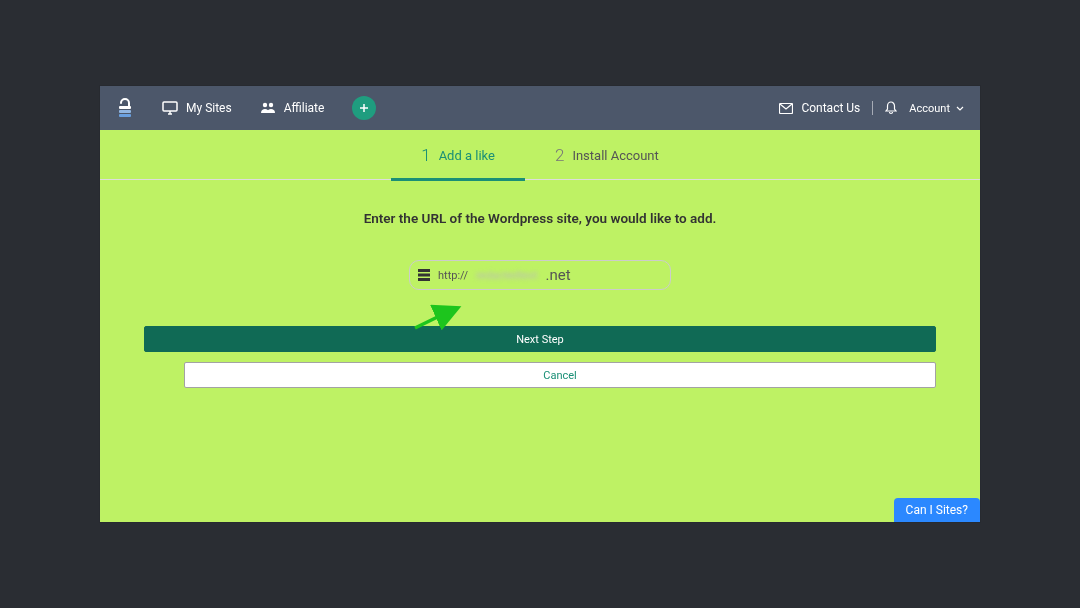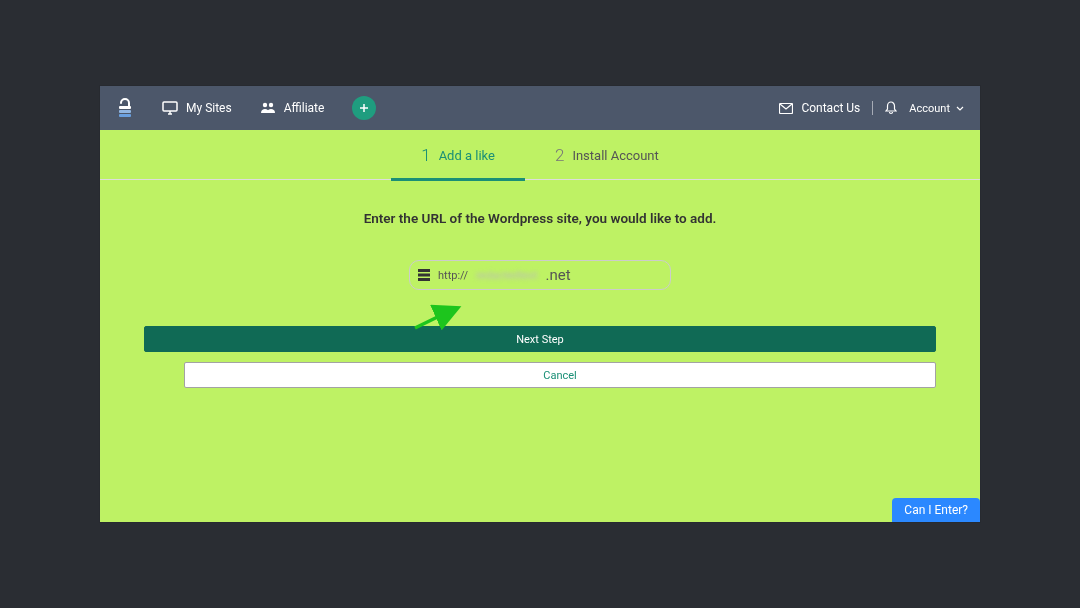--- a/index.html
+++ b/index.html
@@ -283,14 +283,14 @@
 
   <svg class="arrow-annotation" width="60" height="30" viewBox="0 0 60 30" style="left:310px; top:217px;">
     <defs>
       <marker id="arrowhead" markerWidth="8" markerHeight="8" refX="6" refY="4" orient="auto">
         <polygon points="0 0, 8 4, 0 8" fill="#1dc51d"></polygon>
       </marker>
     </defs>
     <path d="M5 25 Q 25 15 45 6" stroke="#1dc51d" stroke-width="3.5" fill="none" marker-end="url(#arrowhead)"></path>
   </svg>
 
-  <div class="help-widget">Can I Enter?</div>
+  <div class="help-widget">Can I Sites?</div>
 </div>
 
 </body></html>

